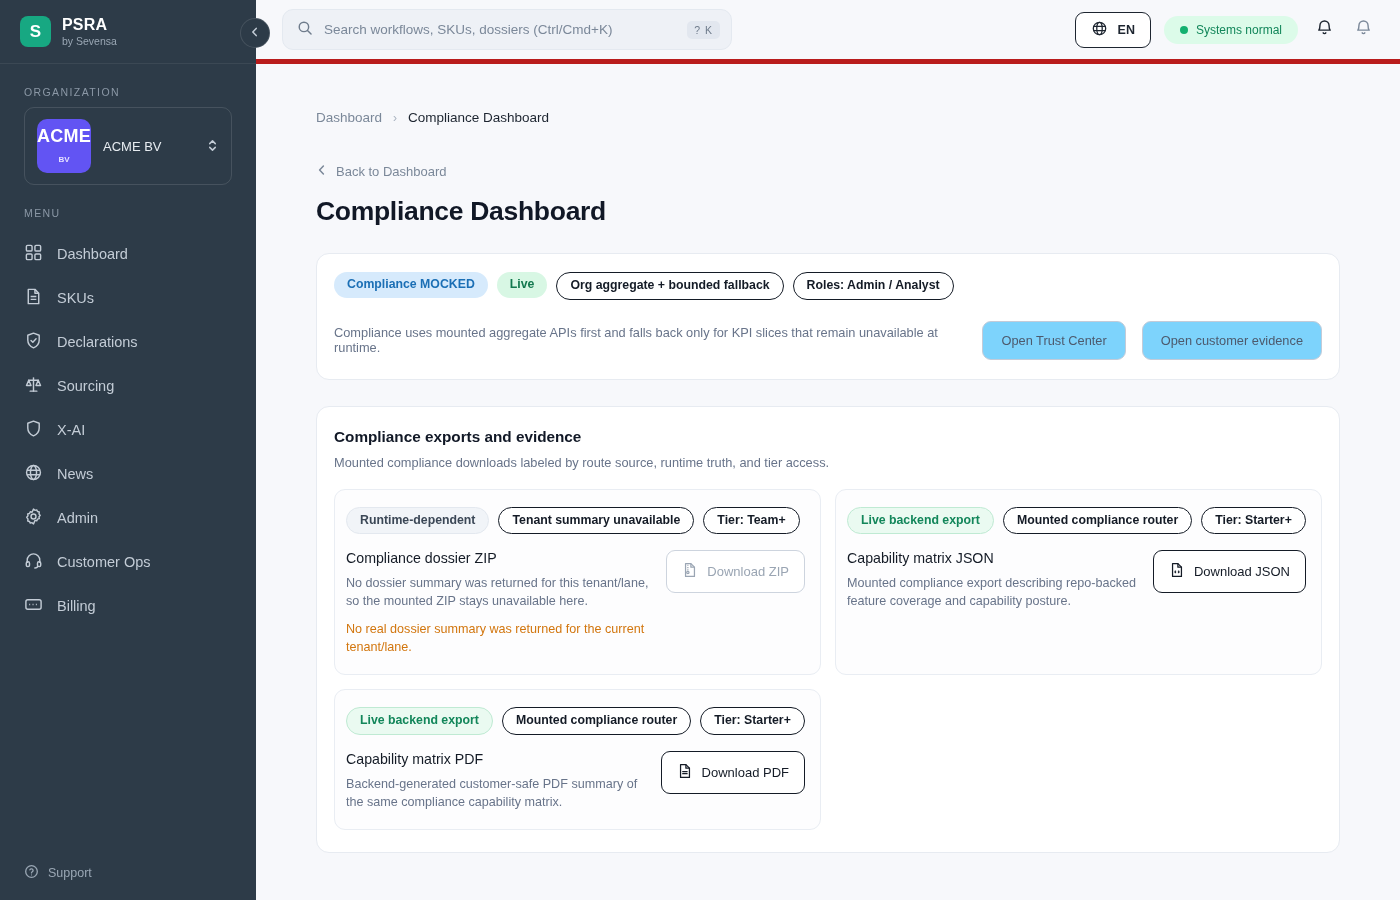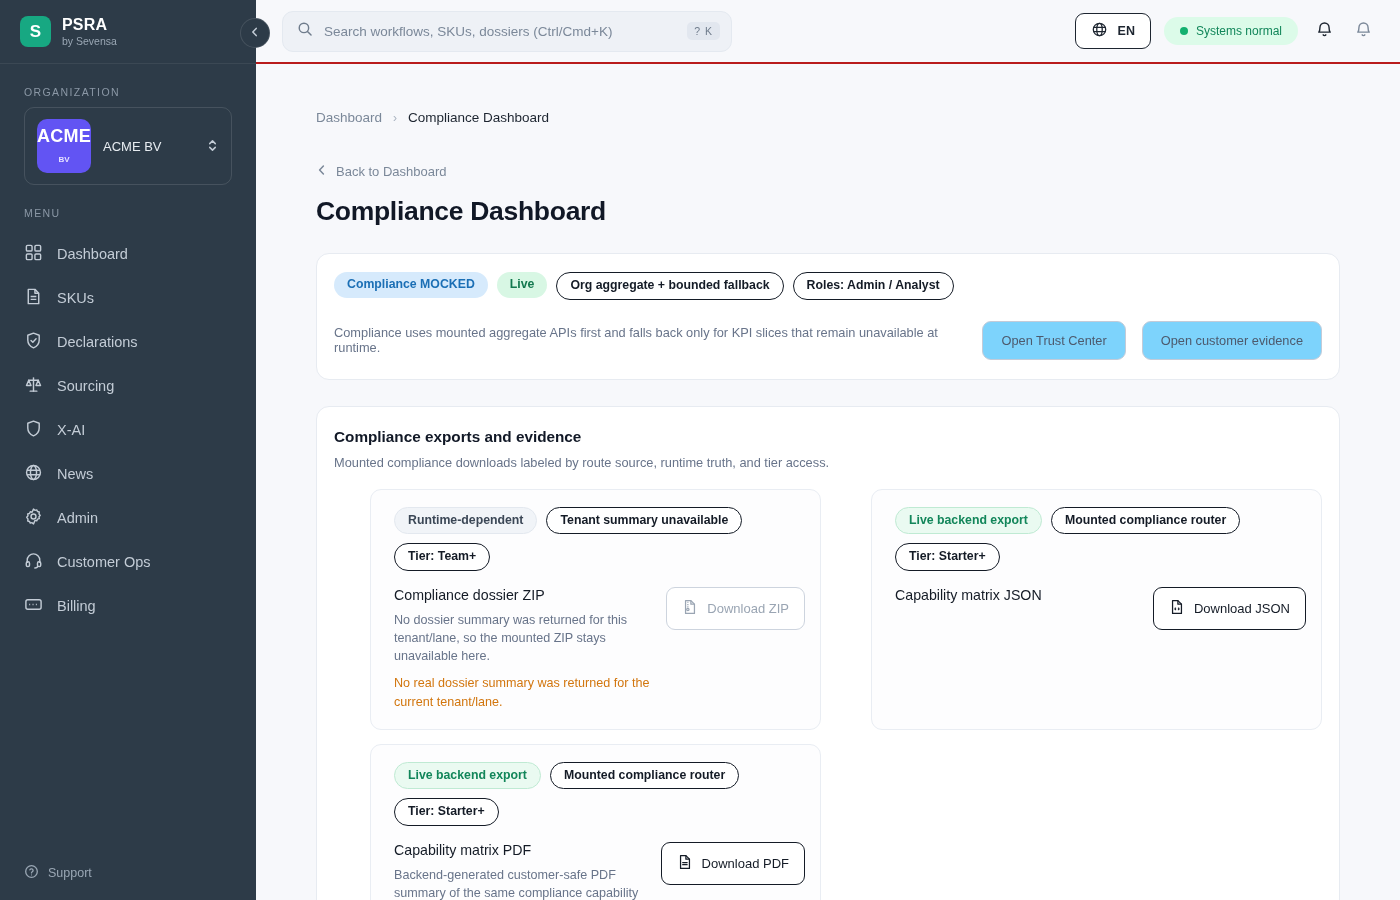--- a/index.html
+++ b/index.html
@@ -80,21 +80,21 @@
   }
 
   
   .main { flex: 1; height: 900px; display: flex; flex-direction: column; background: #f7f8fb; overflow: hidden; }
 
   .topbar {
     height: 64px; flex: 0 0 64px;
     display: flex; align-items: center;
     padding: 0 24px 0 26px; gap: 16px;
     background: #f7f8fb;
-    border-bottom: 2px solid #b91c1c;
+    border-bottom: 5px solid #b91c1c;
   }
   .search-wrap {
     width: 450px; height: 41px; border-radius: 11px;
     background: #eef1f6; border: 1px solid #e4e9f0;
     display: flex; align-items: center; gap: 11px;
     padding: 0 11px 0 14px;
   }
   .search-wrap input {
     flex: 1; border: none; outline: none; background: transparent;
     font-family: "Liberation Sans", sans-serif; font-size: 13.5px; color: #3b4756;
@@ -158,22 +158,21 @@
     font-family: "Liberation Sans", sans-serif; white-space: nowrap;
   }
 
   .section-card { padding: 21px 17px 22px 17px; }
   .section-title { font-size: 15.3px; font-weight: bold; color: #111826; }
   .section-sub { font-size: 12.8px; color: #68748a; margin-top: 9px; }
 
   .grid2 { display: grid; grid-template-columns: 1fr 1fr; gap: 14px; margin-top: 19px; }
   .inner-card {
     background: #fdfdfe; border: 1px solid #e9edf3; border-radius: 11px;
-    padding: 17px 15px 18px 23px;
-    margin-left: 36px;
+    padding: 17px 15px 18px 11px;
   }
   .export-body { display: flex; align-items: flex-start; gap: 14px; margin-top: 16px; }
   .export-main { flex: 1; min-width: 0; }
   .export-title { font-size: 14.2px; color: #141b26; }
   .export-desc { font-size: 12.6px; color: #68748a; margin-top: 8px; line-height: 1.45; }
   .export-warn { font-size: 12.6px; color: #d2760e; margin-top: 9px; line-height: 1.45; }
   .btn-dl {
     display: flex; align-items: center; gap: 9px;
     border: 1.6px solid #141b26; background: #ffffff; border-radius: 9px;
     padding: 11px 15px; font-size: 13px; color: #141b26; cursor: pointer;
@@ -410,20 +409,21 @@
 
           <div class="inner-card">
             <div class="badge-row">
               <span class="badge badge-green-outline">Live backend export</span>
               <span class="badge badge-dark">Mounted compliance router</span>
               <span class="badge badge-dark">Tier: Starter+</span>
             </div>
             <div class="export-body">
               <div class="export-main">
                 <div class="export-title">Capability matrix JSON</div>
+                <div class="export-desc">Mounted compliance export describing repo-backed feature coverage and capability posture.</div>
               </div>
               <button class="btn-dl">
                 <span><svg width="16" height="16" viewBox="0 0 18 18" fill="none" stroke="#141b26" stroke-width="1.4" stroke-linejoin="round" stroke-linecap="round">
                       <path d="M4 1.8h6l4 4v10.4H4z"></path>
                       <path d="M10 1.8v4h4"></path>
                       <path d="M7.4 10.4c-.5 0-.6.3-.6.8s.1.8.6.8M10.6 10.4c.5 0 .6.3.6.8s-.1.8-.6.8"></path>
                     </svg></span>
                 <span>Download JSON</span>
               </button>
             </div>

